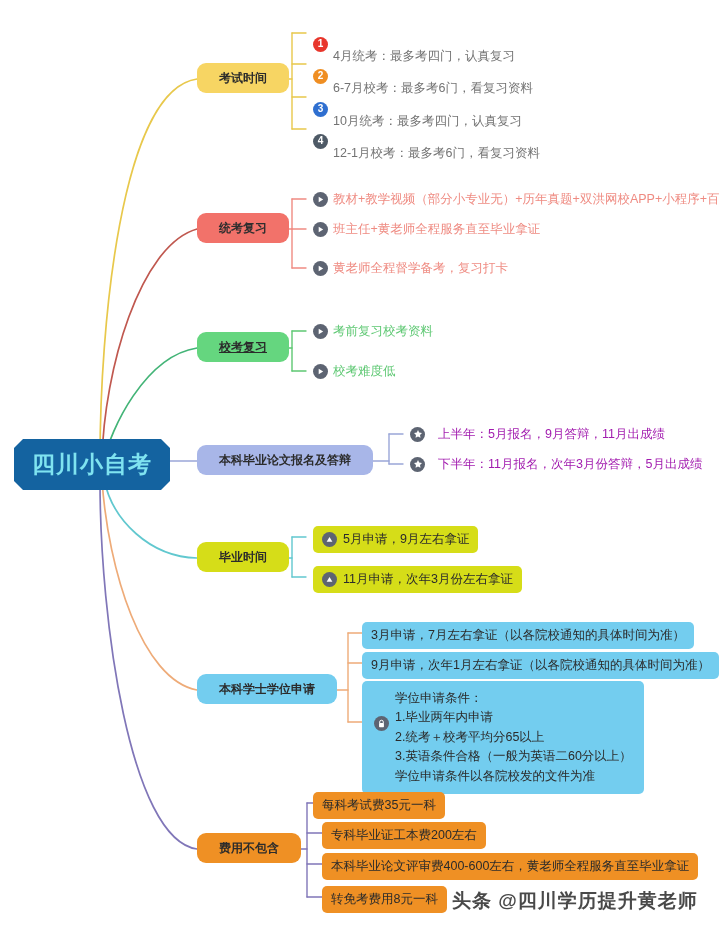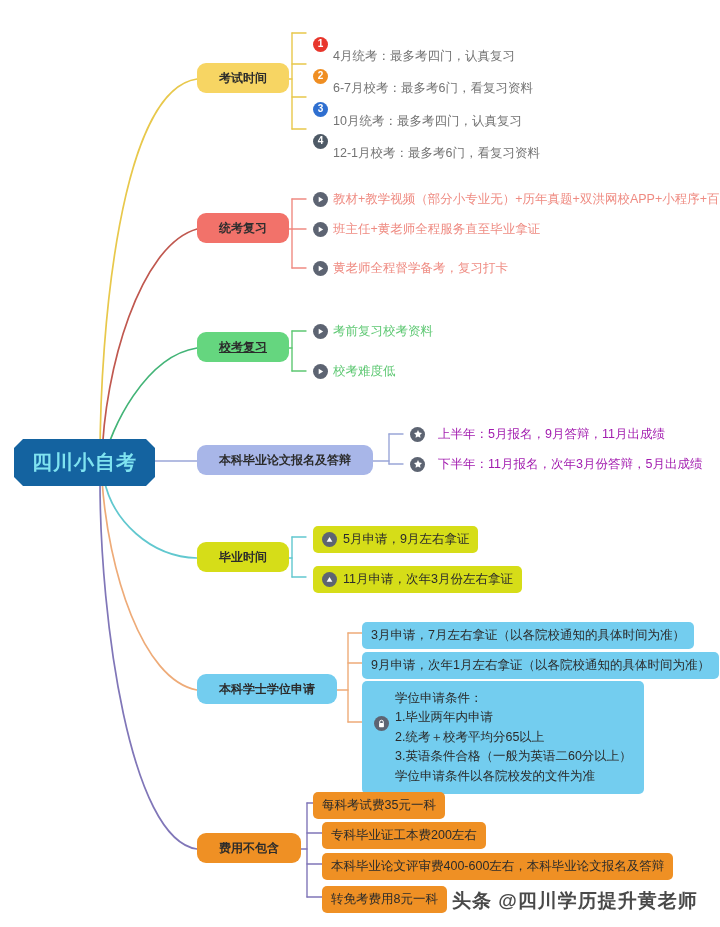--- a/index.html
+++ b/index.html
@@ -32,21 +32,21 @@
     white-space: nowrap;
     line-height: 1.35;
   }
 
   
   .root-node {
     left: 14px; top: 439px;
     padding: 10px 18px;
     background: #1463a0;
     color: #7fe3f0;
-    font-size: 20px;
+    font-size: 23px;
     font-weight: 700;
     letter-spacing: 1px;
     border-radius: 5px;
     
     clip-path: polygon(9px 0, calc(100% - 9px) 0, 100% 9px, 100% calc(100% - 9px),
                        calc(100% - 9px) 100%, 9px 100%, 0 calc(100% - 9px), 0 9px);
   }
 
   
   .topic {
@@ -338,21 +338,21 @@
     <span>费用不包含</span>
   </div>
 
   <div class="node leafbox b-org" style="left:313px; top:792px;">
     <span class="txt">每科考试费35元一科</span>
   </div>
   <div class="node leafbox b-org" style="left:322px; top:822px;">
     <span class="txt">专科毕业证工本费200左右</span>
   </div>
   <div class="node leafbox b-org" style="left:322px; top:853px;">
-    <span class="txt">本科毕业论文评审费400-600左右，本科毕业论文报名及答辩</span>
+    <span class="txt">本科毕业论文评审费400-600左右，黄老师全程服务直至毕业拿证</span>
   </div>
   <div class="node leafbox b-org" style="left:322px; top:886px;">
     <span class="txt">转免考费用8元一科</span>
   </div>
 
   <div id="watermark">头条 @四川学历提升黄老师</div>
 
 </div>
 
 </body></html>

